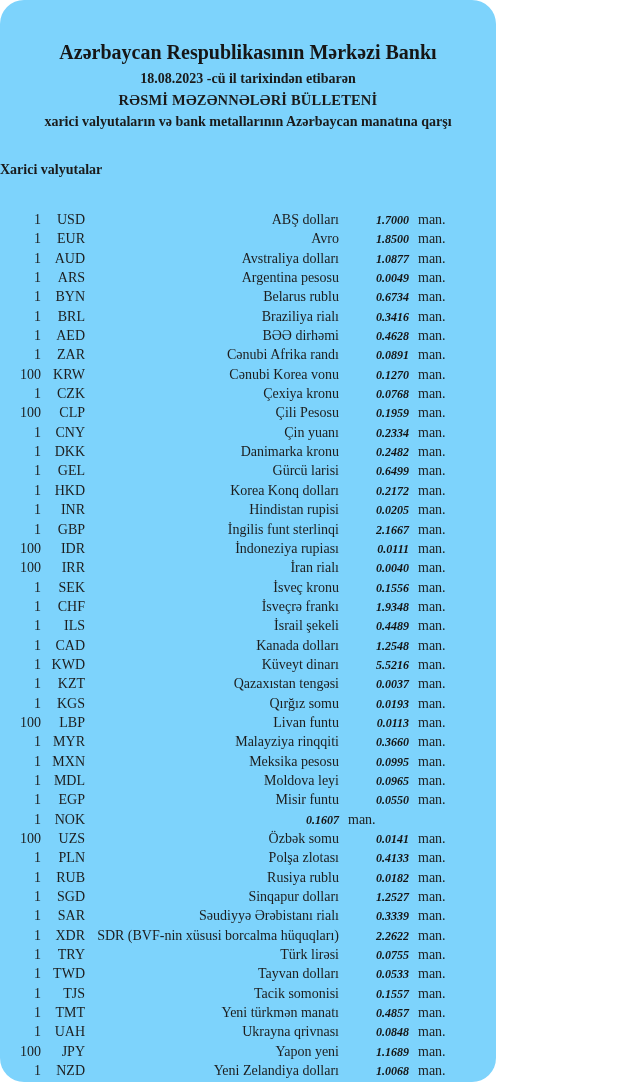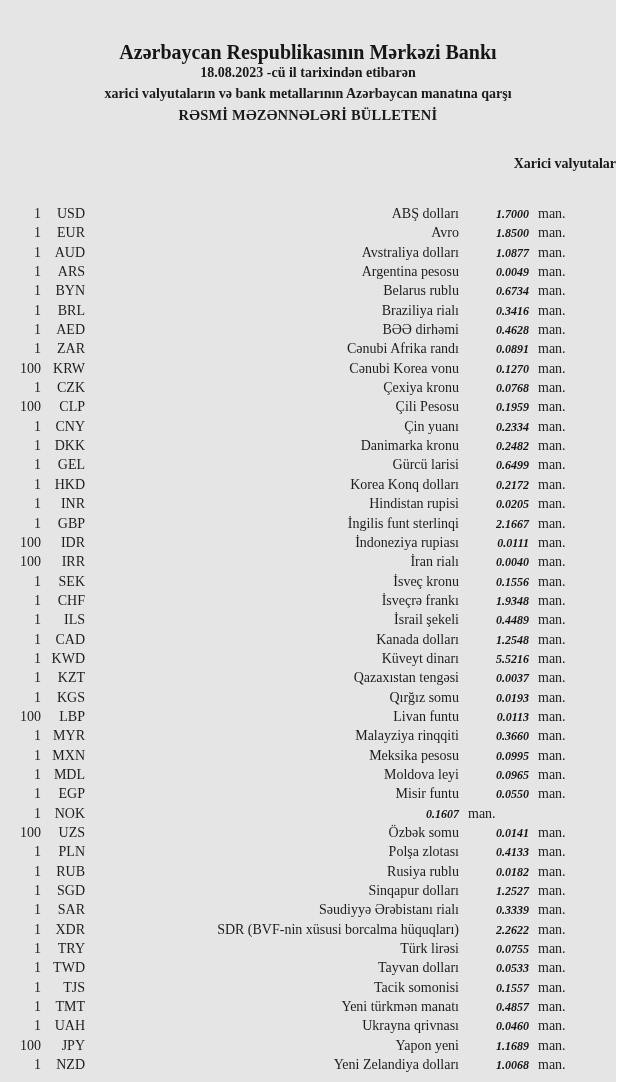--- a/index.html
+++ b/index.html
@@ -2,49 +2,50 @@
 <html><head>
 <meta charset="utf-8">
 <style>
   html, body {
     margin: 0;
     padding: 0;
     background: #ffffff;
   }
   .page {
     position: relative;
-    width: 616px;
+    width: 496px;
     height: 1082px;
-    background: #e5e5e5;
+    background: #7dd3fc;
     font-family: "Liberation Serif", serif;
     color: #1d1d1d;
     overflow: hidden;
     box-sizing: border-box;
+    border-radius: 24px;
   }
   .doc-title {
     margin-top: 40px;
     text-align: center;
     font-weight: bold;
     font-size: 20px;
     line-height: 24px;
     color: #161616;
   }
   .hdr-line {
     text-align: center;
     font-weight: bold;
     font-size: 14px;
     line-height: 18px;
     color: #1a1a1a;
   }
-  .hdr-date    { }
+  .hdr-date    { margin-top: 6px; }
   .hdr-subject { margin-top: 3px; }
   .hdr-bulletin{ margin-top: 3px; font-size: 14.5px; line-height: 19px; letter-spacing: 0.2px; }
   .section-title {
     margin-top: 30px;
-    text-align: right;
+    text-align: left;
     font-weight: bold;
     font-size: 14px;
     line-height: 18px;
     color: #1a1a1a;
   }
   .rates-table {
     margin-top: 7px;
     padding: 0 43px 0 18px;
   }
   .row {
@@ -61,22 +62,22 @@
   .row .name { text-align: right; padding-left: 6px; overflow: hidden; }
   .row .rate { text-align: right; font-weight: bold; font-style: italic; font-size: 12px; color: #141414; }
   .row .unit { text-align: left; padding-left: 9px; margin-top: 24px; }
 </style>
 </head>
 <body>
 
 <div class="page">
   <div class="doc-title">Azərbaycan Respublikasının Mərkəzi Bankı</div>
   <div class="hdr-line hdr-date">18.08.2023 -cü il tarixindən etibarən</div>
+  <div class="hdr-line hdr-bulletin">RƏSMİ MƏZƏNNƏLƏRİ BÜLLETENİ</div>
   <div class="hdr-line hdr-subject">xarici valyutaların və bank metallarının Azərbaycan manatına qarşı</div>
-  <div class="hdr-line hdr-bulletin">RƏSMİ MƏZƏNNƏLƏRİ BÜLLETENİ</div>
   <div class="section-title">Xarici valyutalar</div>
   <div class="rates-table">
   <div class="row">
     <span class="qty">1</span>
     <span class="code">USD</span>
     <span class="name">ABŞ dolları</span>
     <span class="rate">1.7000</span>
     <span class="unit">man.</span>
   </div>
 
@@ -404,21 +405,21 @@
     <span class="code">TMT</span>
     <span class="name">Yeni türkmən manatı</span>
     <span class="rate">0.4857</span>
     <span class="unit">man.</span>
   </div>
 
   <div class="row">
     <span class="qty">1</span>
     <span class="code">UAH</span>
     <span class="name">Ukrayna qrivnası</span>
-    <span class="rate">0.0460</span>
+    <span class="rate">0.0848</span>
     <span class="unit">man.</span>
   </div>
 
   <div class="row">
     <span class="qty">100</span>
     <span class="code">JPY</span>
     <span class="name">Yapon yeni</span>
     <span class="rate">1.1689</span>
     <span class="unit">man.</span>
   </div>

